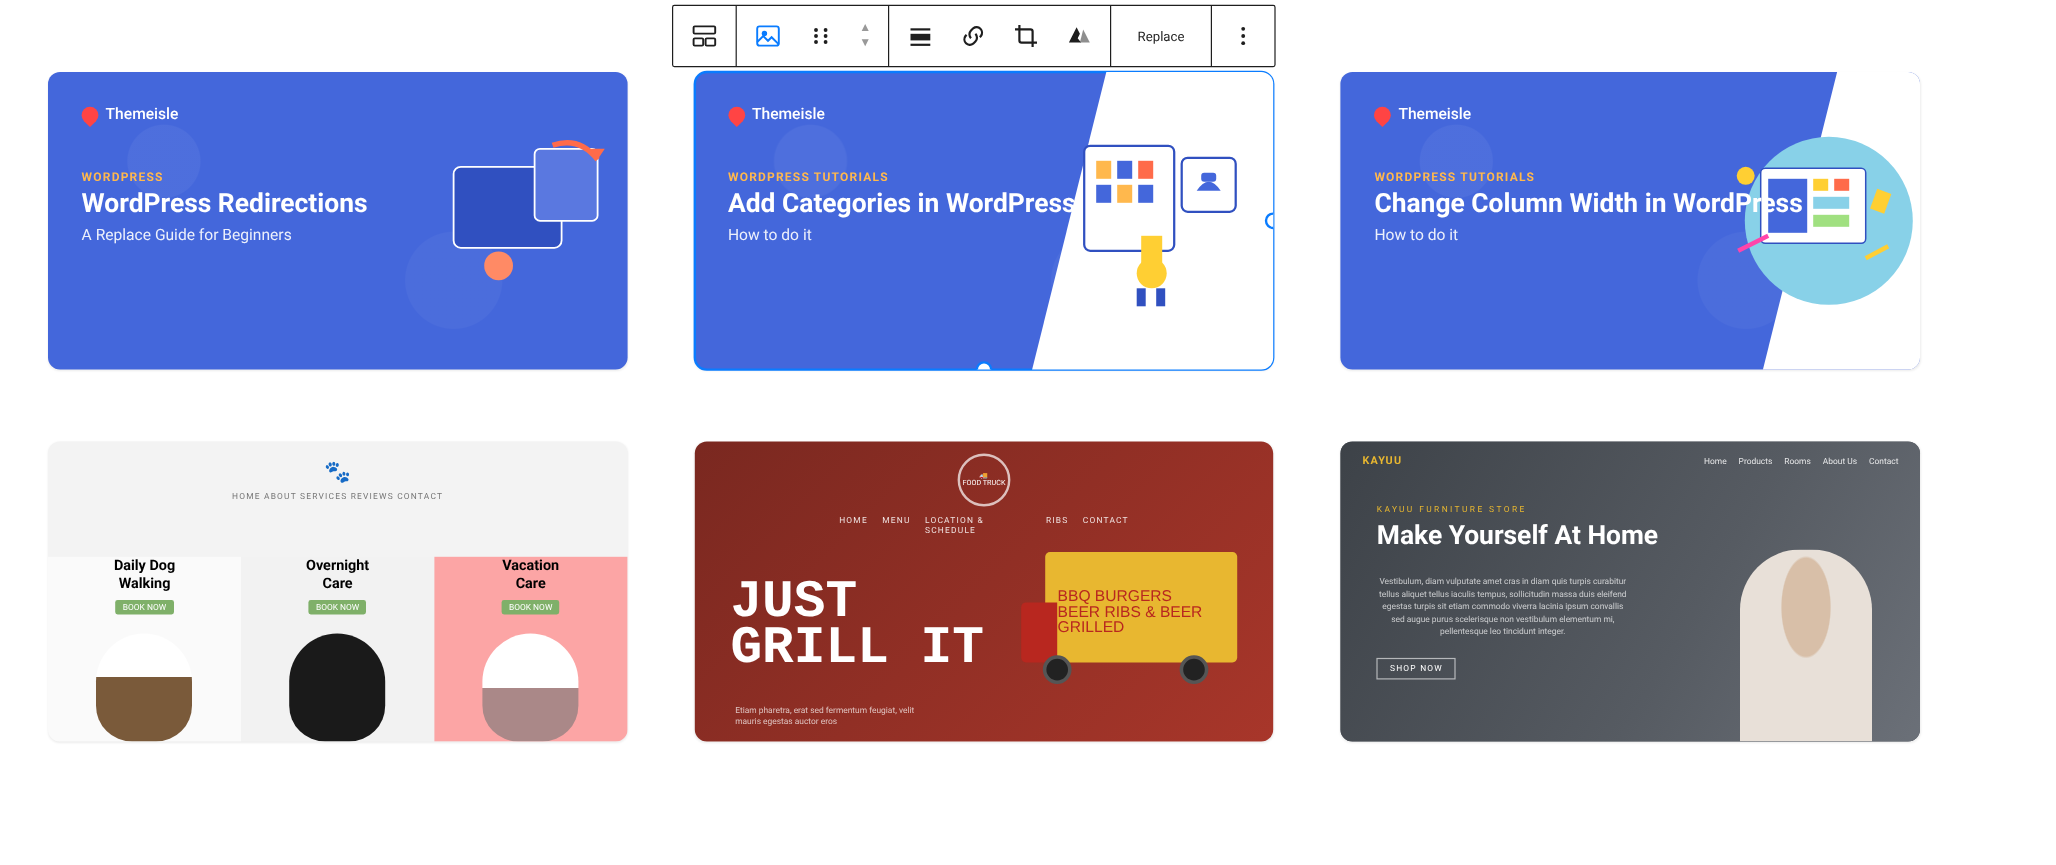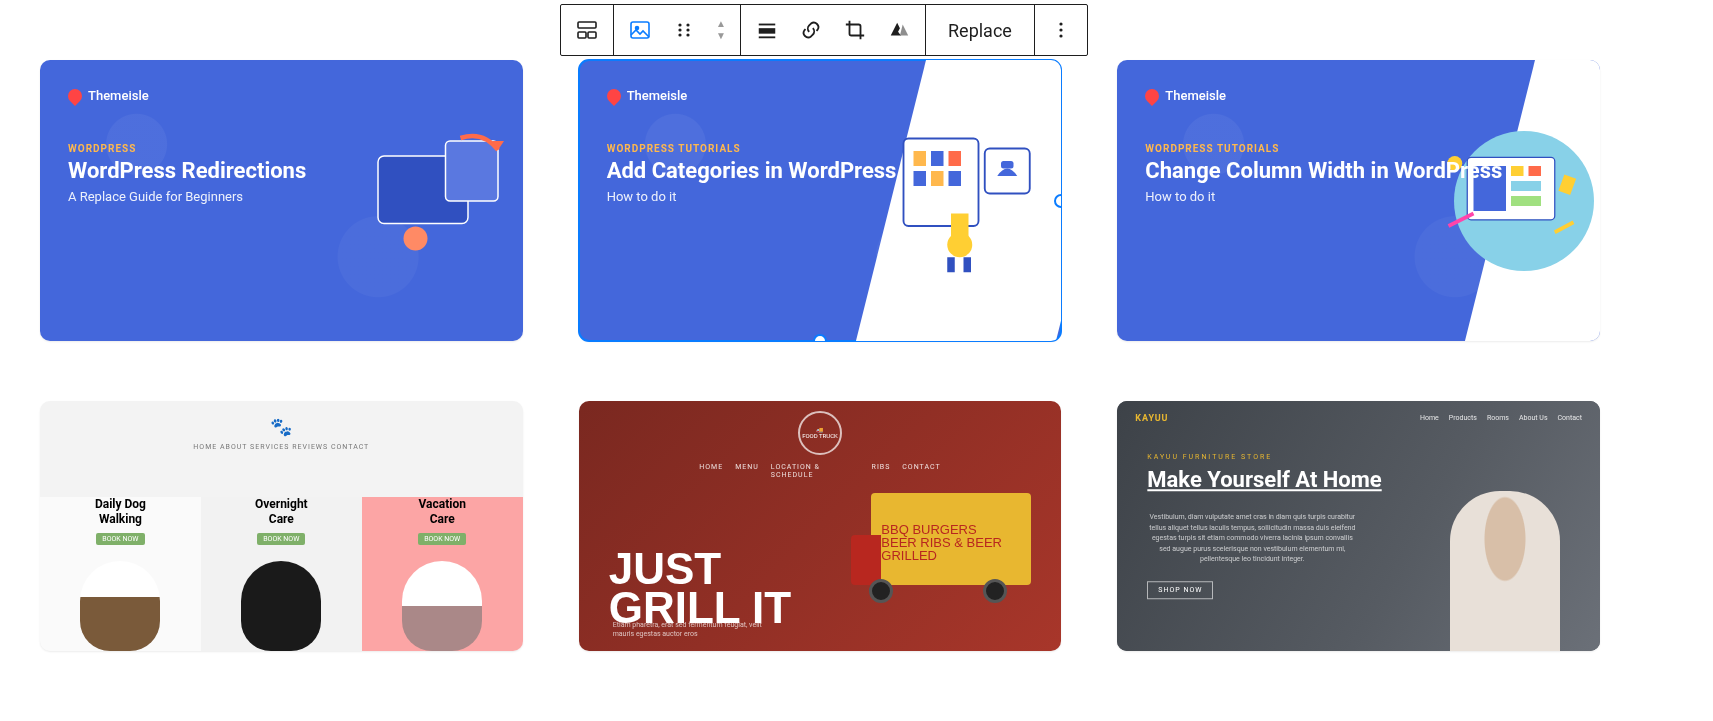--- a/index.html
+++ b/index.html
@@ -38,39 +38,39 @@
     cursor: pointer;
     color: #1e1e1e;
     background: transparent;
     border: none;
   }
   .tb-btn.active svg { stroke: #0a7cff; fill: none; }
   .tb-text {
     padding: 0 18px;
     display: flex;
     align-items: center;
-    font-size: 18px;
+    font-size: 11px;
     color: #1e1e1e;
     cursor: pointer;
   }
   .movers { display:flex; flex-direction:column; justify-content:center; width:30px; gap:2px;}
   .movers span { font-size:10px; color:#999; line-height:1; text-align:center; cursor:pointer;}
 
   
   .gallery {
     display: grid;
     grid-template-columns: repeat(3, 1fr);
     gap: 60px 56px;
     max-width: 1560px;
   }
   .tile {
     position: relative;
     border-radius: 10px;
     overflow: hidden;
-    height: 281px;
+    height: 248px;
     box-shadow: 0 1px 2px rgba(0,0,0,0.08);
   }
   .tile.short { height: 250px; }
 
   
   .tile.selected {
     outline: 2px solid #0a7cff;
     outline-offset: -1px;
   }
   .sel-handle {
@@ -125,38 +125,38 @@
   .dog-img{width:100%;height:100px;display:flex;align-items:flex-end;justify-content:center;margin-top:6px;}
   .dog-face{width:80px;height:90px;border-radius:40px 40px 30px 30px;}
   .dog1{background:linear-gradient(#fff 40%,#7a5a3a 40%);}
   .dog2{background:#1a1a1a;}
   .dog3{background:linear-gradient(#fff 50%,#a88 50%);position:relative;}
 
   
   .food-tile{background:linear-gradient(135deg,#7a2820,#a8362a);color:#fff;padding:20px;position:relative;}
   .food-logo{position:absolute;top:10px;left:50%;transform:translateX(-50%);width:44px;height:44px;border:2px solid rgba(255,255,255,.7);border-radius:50%;display:flex;flex-direction:column;align-items:center;justify-content:center;font-size:6px;line-height:1;}
   .food-nav{position:absolute;top:62px;left:50%;transform:translateX(-50%);font-size:7px;letter-spacing:1px;display:flex;gap:12px;opacity:.85;}
-  .food-hero{position:absolute;left:30px;bottom:23px;font-family:Liberation Sans, sans-serif;}
+  .food-hero{position:absolute;left:30px;bottom:56px;font-family:Liberation Mono, monospace;}
   .food-hero .l1{font-size:44px;font-weight:900;line-height:.9;}
   .food-sub{position:absolute;left:34px;bottom:12px;font-size:7px;opacity:.7;max-width:150px;line-height:1.3;}
   .truck{position:absolute;right:30px;bottom:48px;width:180px;height:110px;}
   .truck-body{position:absolute;left:20px;right:0;top:0;bottom:18px;background:#e8b730;border-radius:4px;}
   .truck-cab{position:absolute;left:0;bottom:18px;width:30px;height:50px;background:#b8271f;border-radius:4px 0 0 4px;}
   .truck-wheel{position:absolute;bottom:0;width:24px;height:24px;background:#222;border-radius:50%;border:3px solid #555;}
   .truck-text{position:absolute;left:30px;top:30px;font-family:Impact,sans-serif;font-size:13px;color:#b8271f;line-height:1;}
 
   
   .kayuu-tile{background:#4b5058;color:#fff;position:relative;overflow:hidden;}
   .kayuu-bg{position:absolute;inset:0;background:linear-gradient(120deg,#3d4248 0%,#565b62 60%,#6b7078 100%);}
   .kayuu-nav{position:absolute;top:12px;left:18px;right:18px;display:flex;justify-content:space-between;align-items:center;font-size:9px;z-index:2;}
   .kayuu-logo{color:#e8b730;font-weight:700;letter-spacing:1px;}
   .kayuu-links{display:flex;gap:10px;font-size:7px;opacity:.85;}
   .kayuu-hero{position:absolute;left:30px;top:50%;transform:translateY(-50%);z-index:2;}
   .kayuu-eyebrow{font-size:7px;letter-spacing:2px;color:#e8b730;margin-bottom:6px;}
-  .kayuu-title{font-size:22px;font-weight:700;margin-bottom:20px;text-decoration:underline;}
+  .kayuu-title{font-size:22px;font-weight:700;margin-bottom:20px;}
   .kayuu-body{font-size:7px;opacity:.7;max-width:210px;line-height:1.5;margin-bottom:12px;text-align:center;}
   .kayuu-btn{display:inline-block;border:1px solid rgba(255,255,255,.6);padding:4px 10px;font-size:7px;letter-spacing:1px;}
   .kayuu-person{position:absolute;right:40px;bottom:0;width:110px;height:160px;background:radial-gradient(ellipse at 50% 30%,#d8bfa8 0 20px,transparent 21px),linear-gradient(#e8e0d8,#e8e0d8);border-radius:50px 50px 0 0;z-index:1;}
 
   .toolbar-wrap{height:60px;}
 </style>
 </head>
 <body>
 
 <div class="toolbar-wrap">

